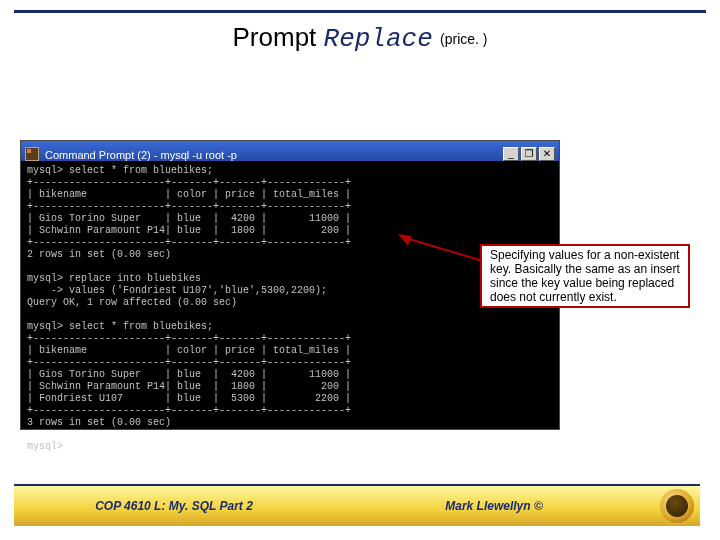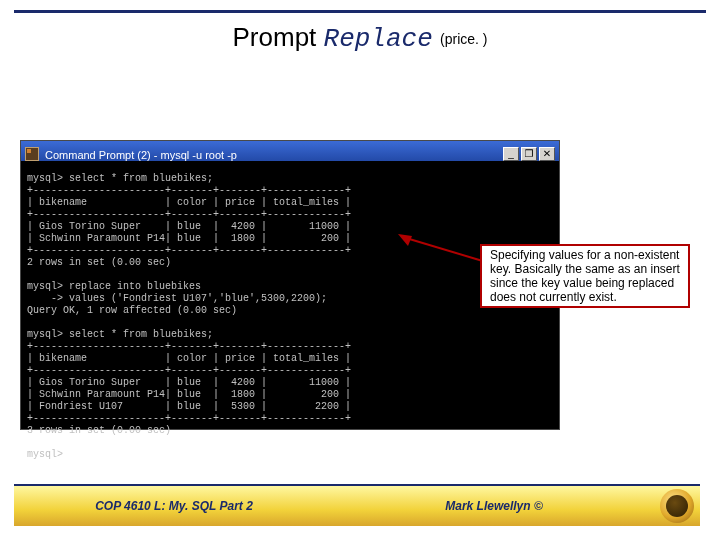--- a/index.html
+++ b/index.html
@@ -75,21 +75,21 @@
     border-right-color: #555;
     border-bottom-color: #555;
     margin-left: 2px;
     font-size: 10px;
     line-height: 11px;
     text-align: center;
     color: #000;
     font-family: Arial, sans-serif;
   }
   .term-body {
-    padding: 12px 6px;
+    padding: 4px 6px;
     font-family: "Lucida Console", "Courier New", monospace;
     font-size: 10px;
     line-height: 12px;
     color: #c0c0c0;
     white-space: pre;
   }
   .callout {
     position: absolute;
     top: 244px;
     left: 480px;

